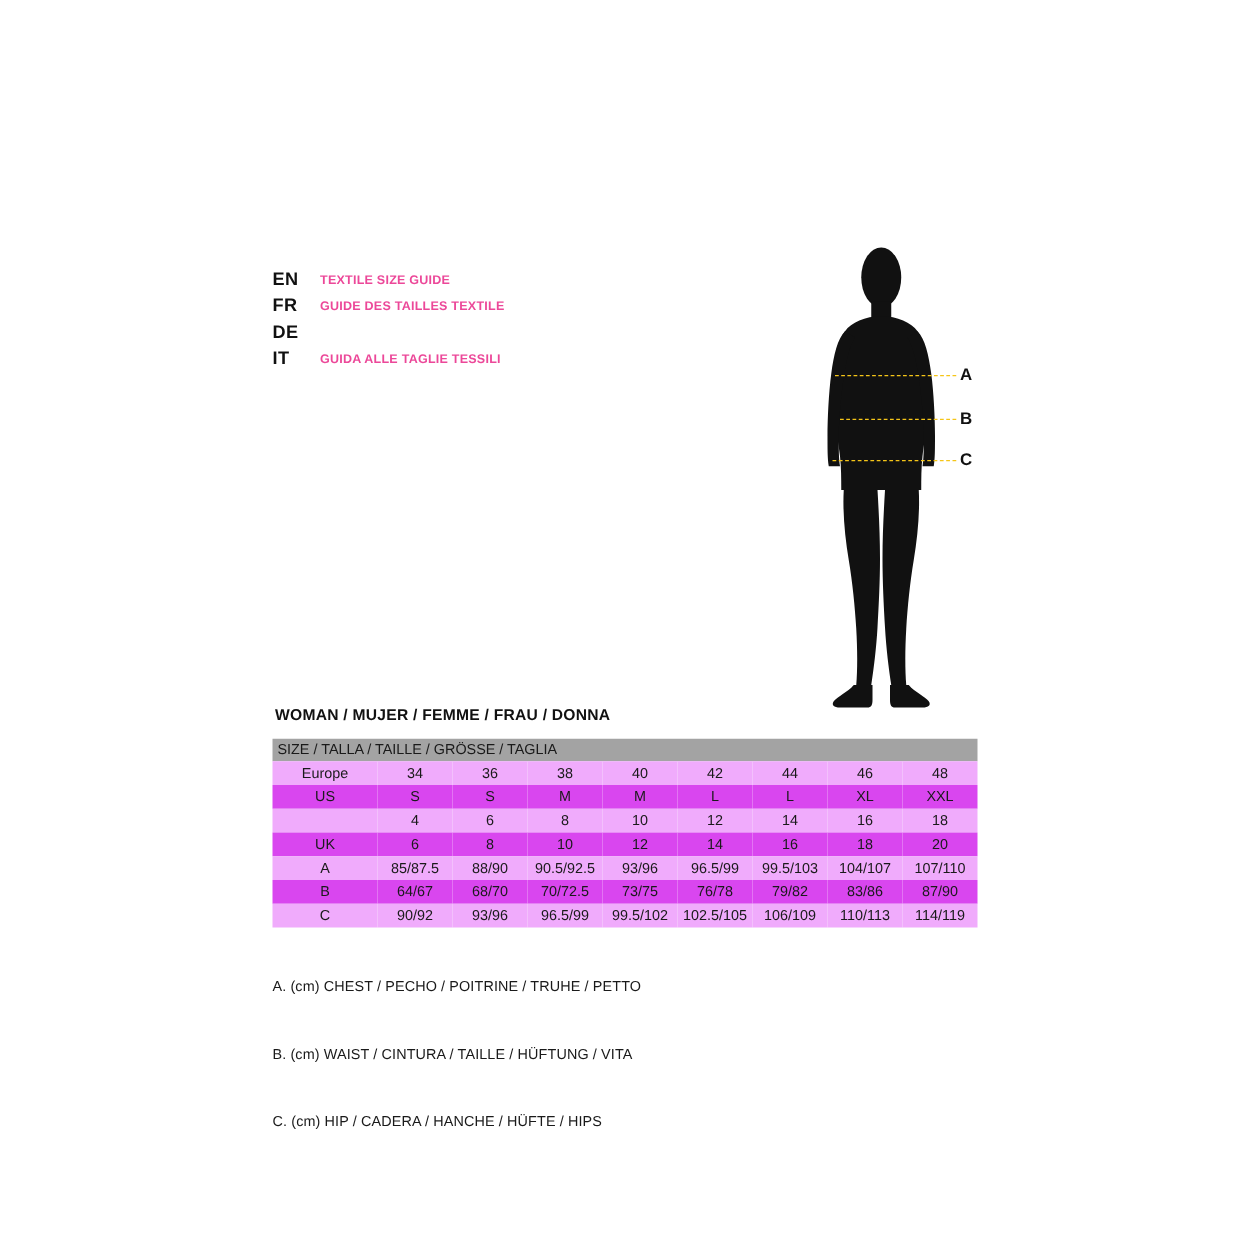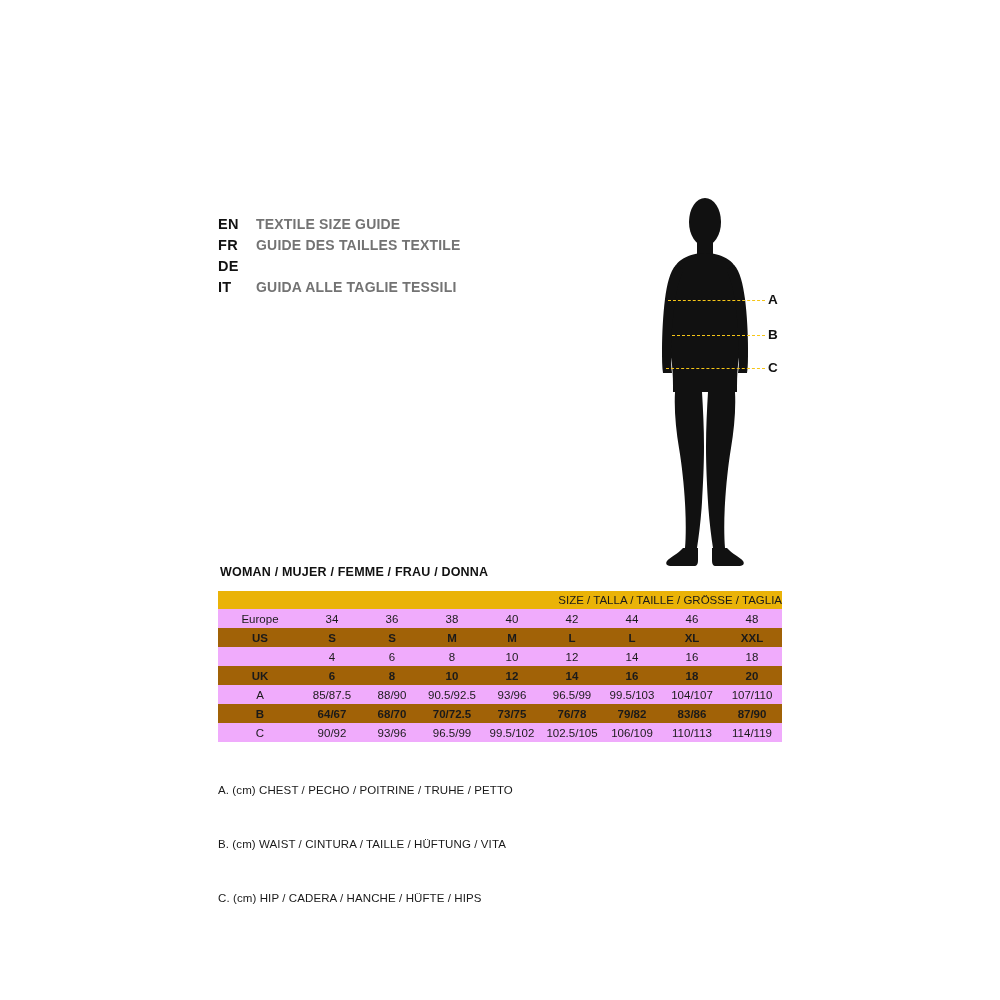--- a/index.html
+++ b/index.html
@@ -30,24 +30,24 @@
     line-height: 21px;
   }
   .title-code {
     width: 38px;
     font-size: 14.5px;
     font-weight: bold;
     letter-spacing: 0.3px;
     color: #111;
   }
   .title-text {
-    font-size: 14px;
+    font-size: 10px;
     font-weight: bold;
     letter-spacing: 0.2px;
-    color: #737373;
+    color: #ec4899;
   }
 
   
   #figure-area {
     position: absolute;
     left: 620px;
     top: 195px;
     width: 220px;
     height: 385px;
   }
@@ -96,27 +96,26 @@
     vertical-align: middle;
   }
   td.rowlabel {
     text-align: left;
     padding-left: 4px;
   }
   tr.band-light td {
     background: #f0abfc;
   }
   tr.band-white td {
-    background: #a16207;
-    font-weight: bold;
+    background: #d946ef;
   }
   tr.subtitle-row td {
-    background: #eab308;
+    background: #a3a3a3;
     font-weight: normal;
-    text-align: right;
+    text-align: left;
     padding-left: 4px;
     font-size: 11.5px;
     height: 18px;
   }
 
   
   #legend {
     position: absolute;
     left: 218px;
     top: 744px;

